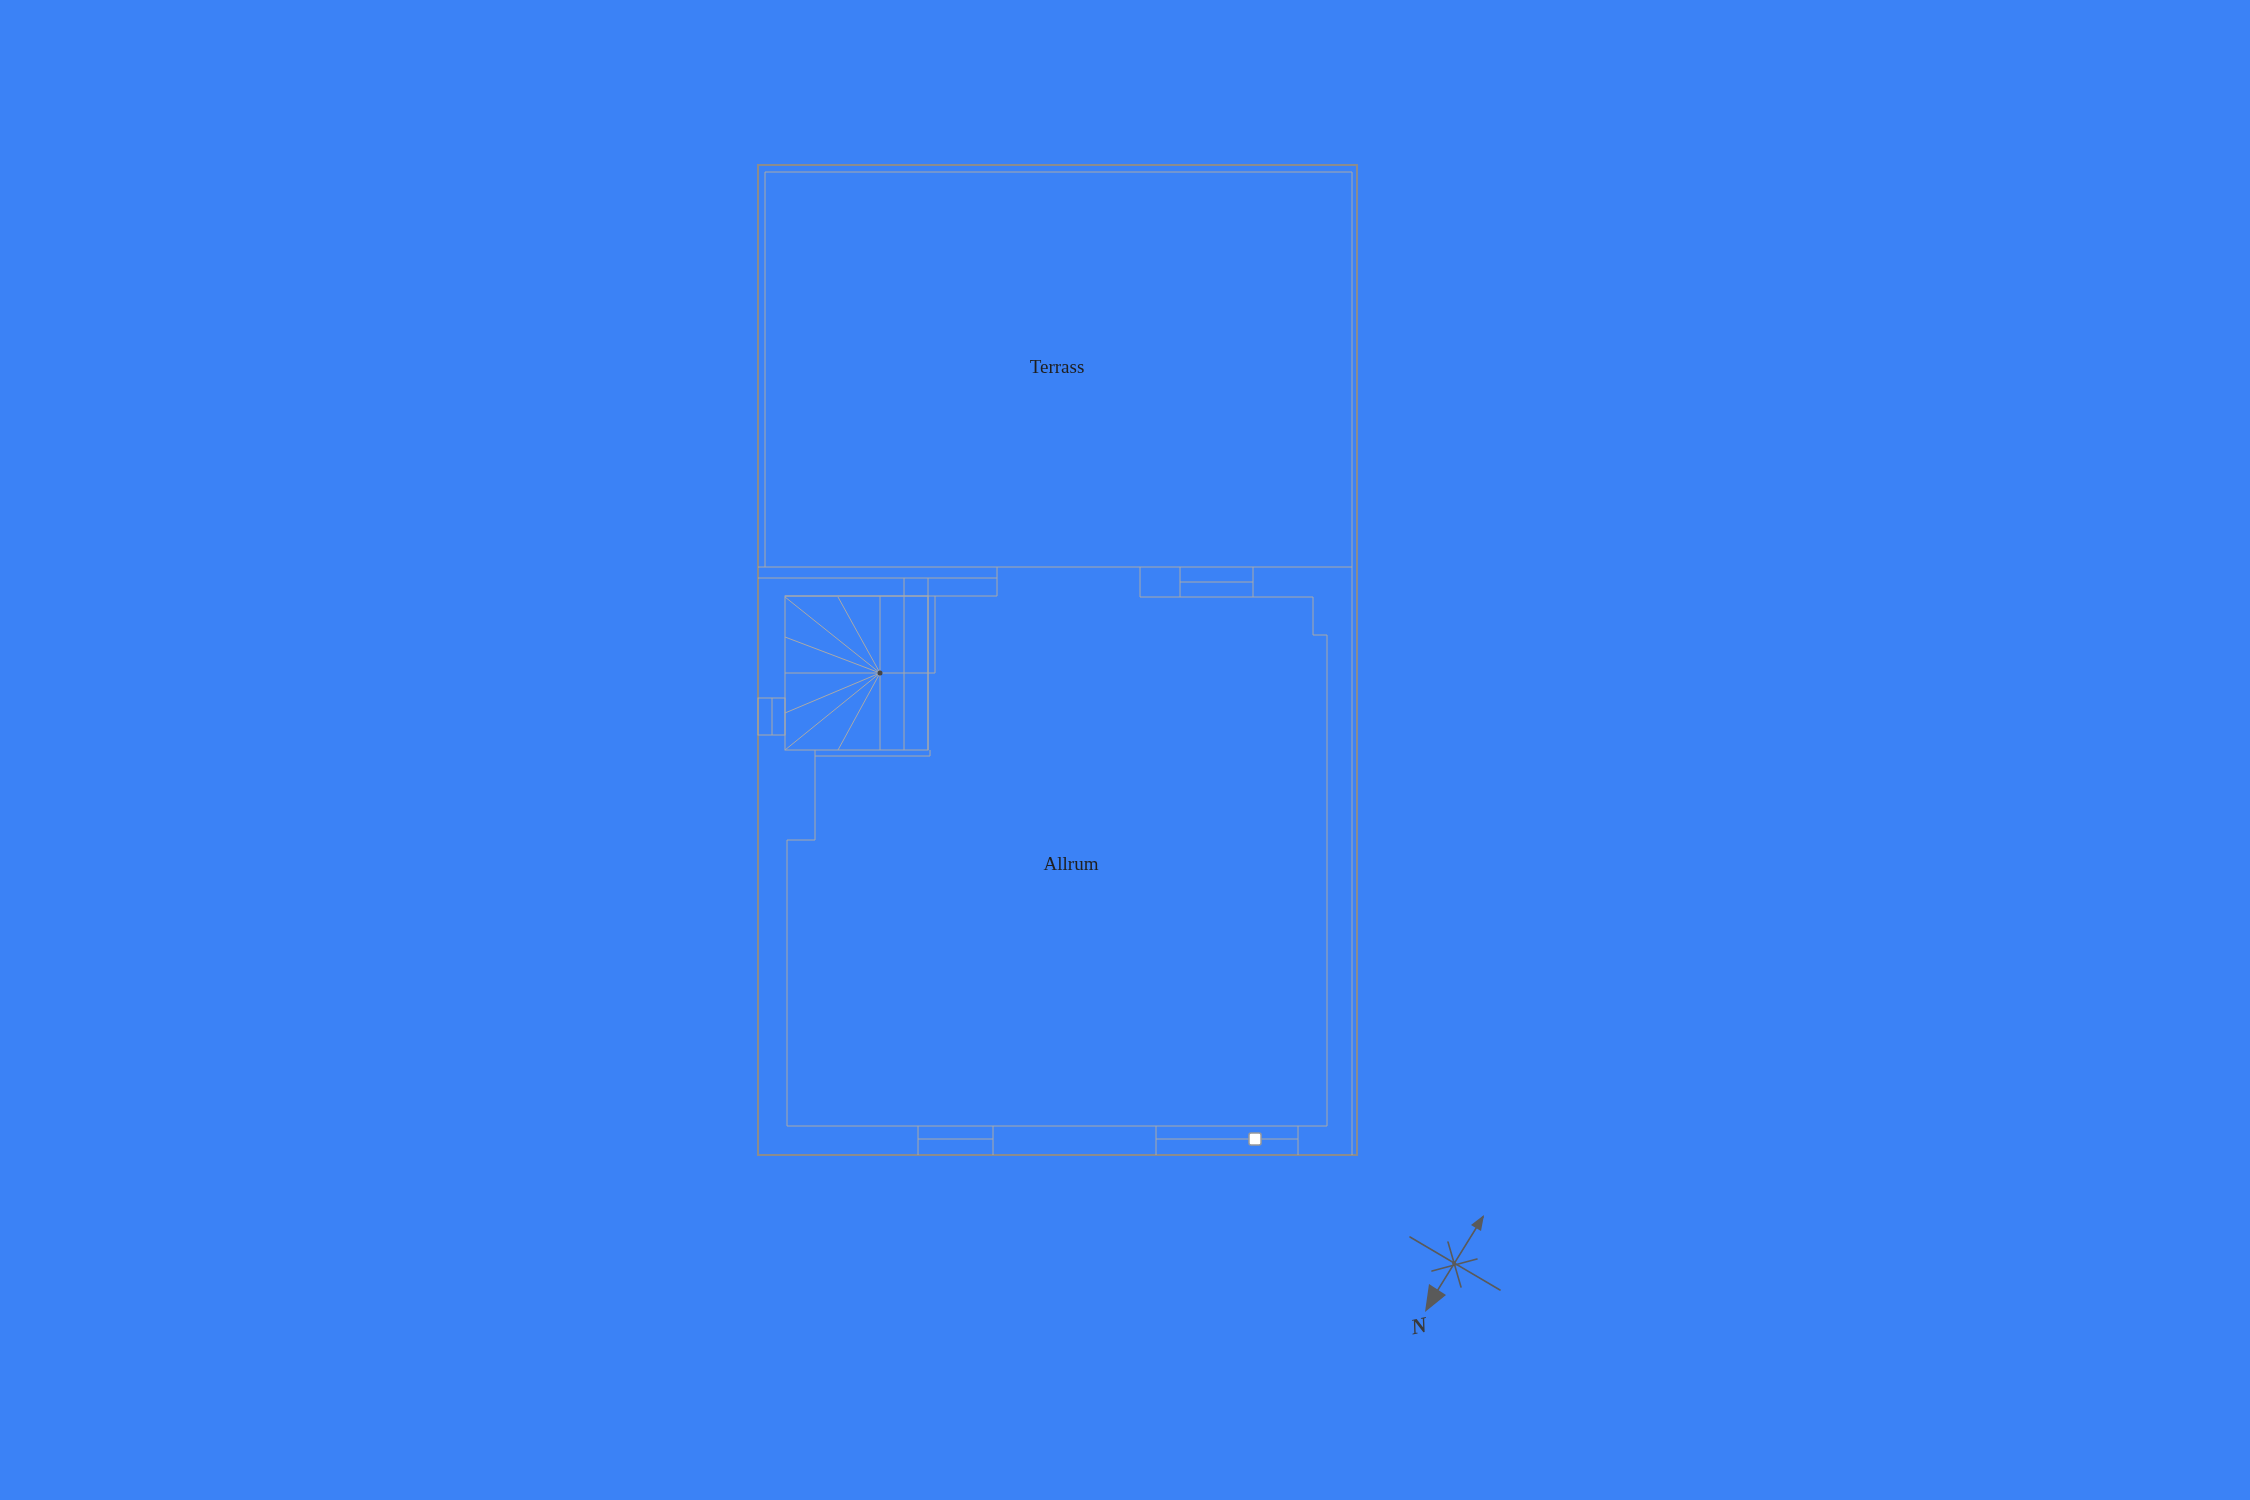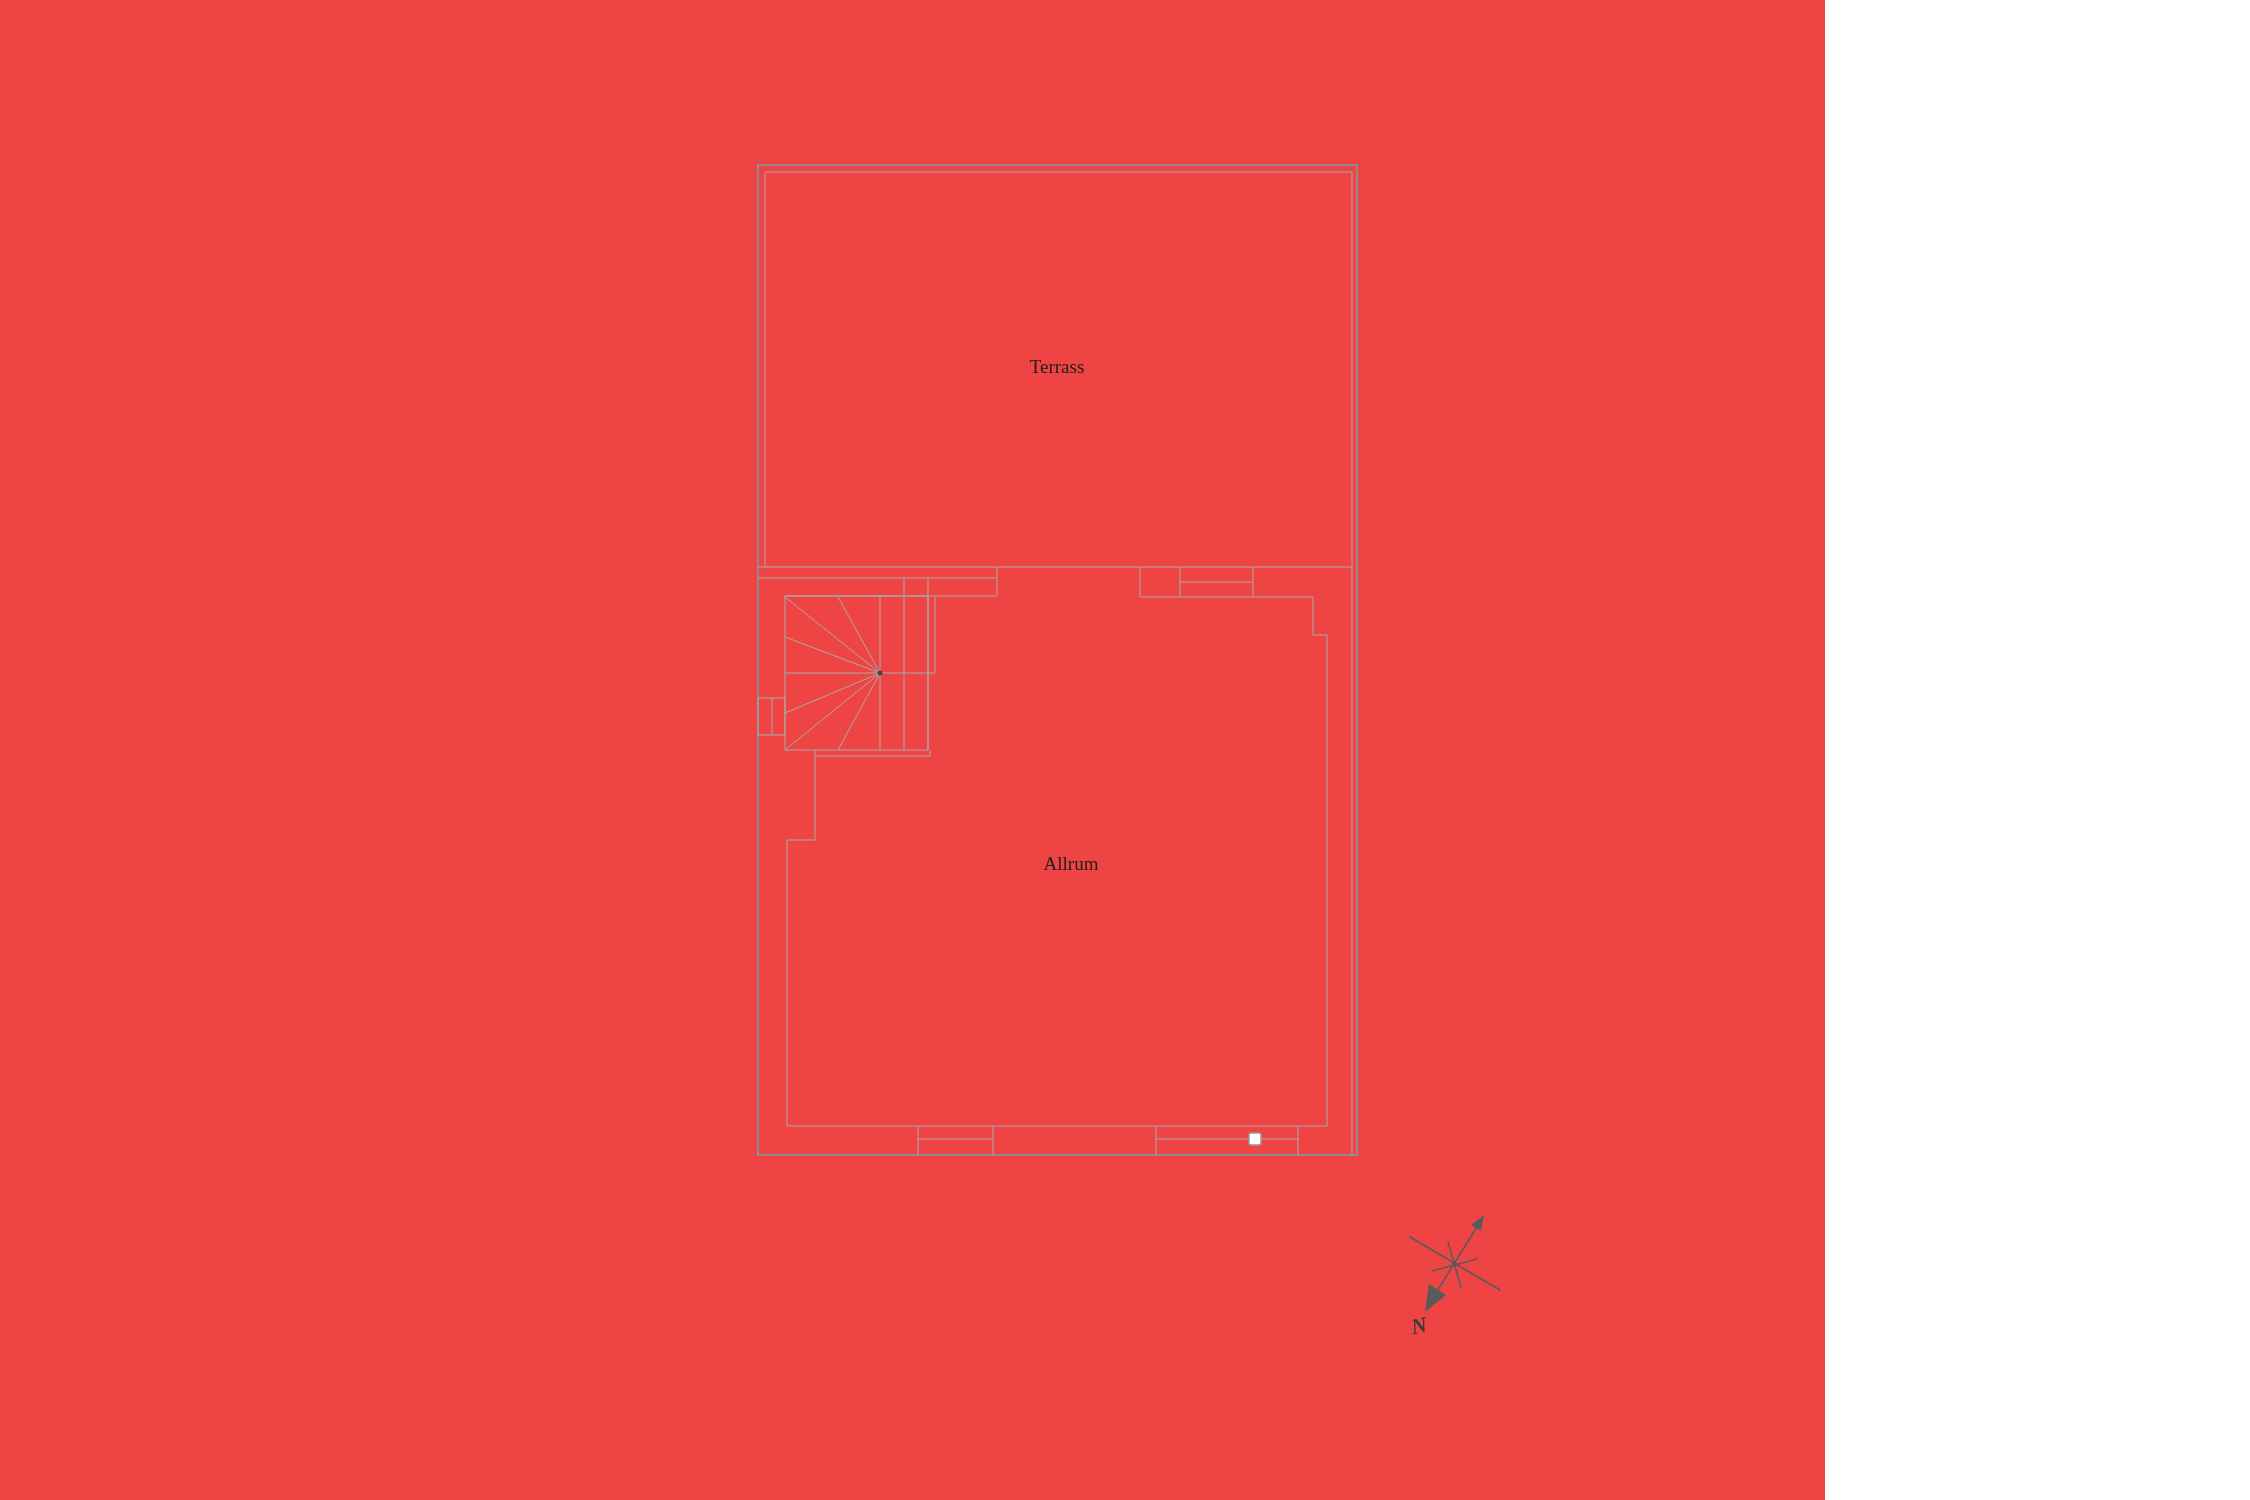--- a/index.html
+++ b/index.html
@@ -2,26 +2,25 @@
 <html><head>
 <meta charset="utf-8">
 <style>
   html, body {
     margin: 0;
     padding: 0;
     background: #ffffff;
   }
   .canvas {
     position: relative;
-    width: 1792px;
+    width: 2250px;
     height: 1500px;
-    background: #ef4444;
+    background: #3b82f6;
     overflow: hidden;
     font-family: "Liberation Serif", serif;
-    padding-left: 33px;
   }
   .plan-svg {
     position: absolute;
     left: 0;
     top: 0;
     width: 2250px;
     height: 1500px;
   }
   .wall-outer {
     fill: none;

